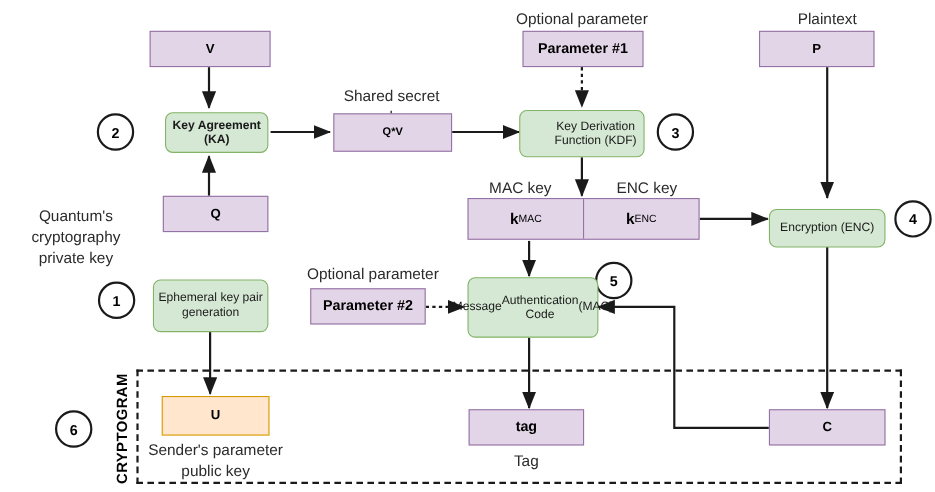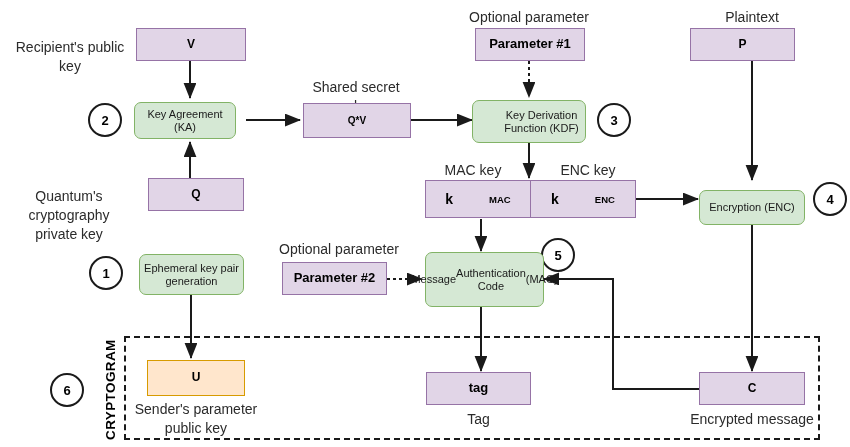--- a/index.html
+++ b/index.html
@@ -112,22 +112,21 @@
     font-size: 14px;
     font-weight: bold;
     color: #000000;
   }
   .split-half.first {
     border-right: 1px solid #9673a6;
   }
   .sub {
     font-size: 9.5px;
     vertical-align: sub;
-    font-weight: bold;
-    padding-left: 36px;
+    font-weight: normal;
   }
   .node .two-line {
     display: block;
   }
 </style>
 </head>
 <body>
 
 <div id="canvas">
 
@@ -173,24 +172,23 @@
   <div class="dashed-region" style="left:124px; top:336px; width:696px; height:104px;"></div>
   <div class="cryptogram-label" style="left:103px; top:330px; height:110px;">CRYPTOGRAM</div>
 
   <div class="circle" style="left:89px; top:256px;">1</div>
   <div class="circle" style="left:88px; top:103px;">2</div>
   <div class="circle" style="left:597px; top:103px;">3</div>
   <div class="circle" style="left:813px; top:182px;">4</div>
   <div class="circle" style="left:541px; top:238px;">5</div>
   <div class="circle" style="left:50px; top:373px;">6</div>
 
-  <div class="caption" style="left:8px; top:38px; width:124px;">Recipient's public key</div>
   <div class="node box-data" style="left:136px; top:28px; width:110px; height:33px;">V</div>
 
-  <div class="node box-proc" style="left:134px; top:102px; width:102px; height:37px;">Key Agreement (KA)</div>
+  <div class="node box-proc" style="left:150px; top:102px; width:94px; height:37px;font-weight:bold;">Key Agreement (KA)</div>
 
   <div class="caption" style="left:2px; top:187px; width:134px;">
     <span>Quantum's cryptography</span><br>
     <span>private key</span>
   </div>
   <div class="node box-data" style="left:148px; top:178px; width:96px; height:33px;">Q</div>
 
   <div class="caption" style="left:296px; top:78px; width:120px;">Shared secret value</div>
   <div class="node box-data plain" style="left:303px; top:103px; width:108px; height:35px; font-size:10px; font-weight:bold;">Q*V</div>
 
@@ -213,21 +211,21 @@
       <span>k</span>
         <span class="sub">ENC</span>
     </div>
   </div>
 
   <div class="caption" style="left:692px; top:8px; width:120px;">Plaintext</div>
   <div class="node box-data" style="left:690px; top:28px; width:105px; height:33px;">P</div>
 
   <div class="node box-proc" style="left:699px; top:182px; width:106px; height:35px;margin-top:8px;">Encryption (ENC)</div>
 
-  <div class="node box-proc" style="left:139px; top:254px; width:105px; height:41px; flex-direction:column;text-align:right;">
+  <div class="node box-proc" style="left:139px; top:254px; width:105px; height:48px; flex-direction:column;text-align:right;">
     <span class="two-line">Ephemeral key pair</span>
     <span class="two-line">generation</span>
   </div>
 
   <div class="caption" style="left:276px; top:240px; width:126px;">Optional parameter</div>
   <div class="node box-data" style="left:282px; top:262px; width:105px; height:33px; font-size:13px;">Parameter #2</div>
 
   <div class="node box-proc" style="left:425px; top:252px; width:119px; height:55px; ">
     <span class="two-line">Message</span>
     <span class="two-line">Authentication Code</span>
@@ -237,15 +235,14 @@
   <div class="node box-out" style="left:147px; top:360px; width:98px; height:36px;">U</div>
   <div class="caption" style="left:133px; top:400px; width:126px;">
     <span>Sender's parameter</span><br>
     <span>public key</span>
   </div>
 
   <div class="node box-data" style="left:426px; top:372px; width:105px; height:33px; font-size:13px;">tag</div>
   <div class="caption" style="left:426px; top:410px; width:105px;">Tag</div>
 
   <div class="node box-data" style="left:699px; top:372px; width:106px; height:33px;">C</div>
-  <div class="caption" style="left:690px; top:410px; width:124px;">Encrypted message</div>
 
 </div>
 
 </body></html>

